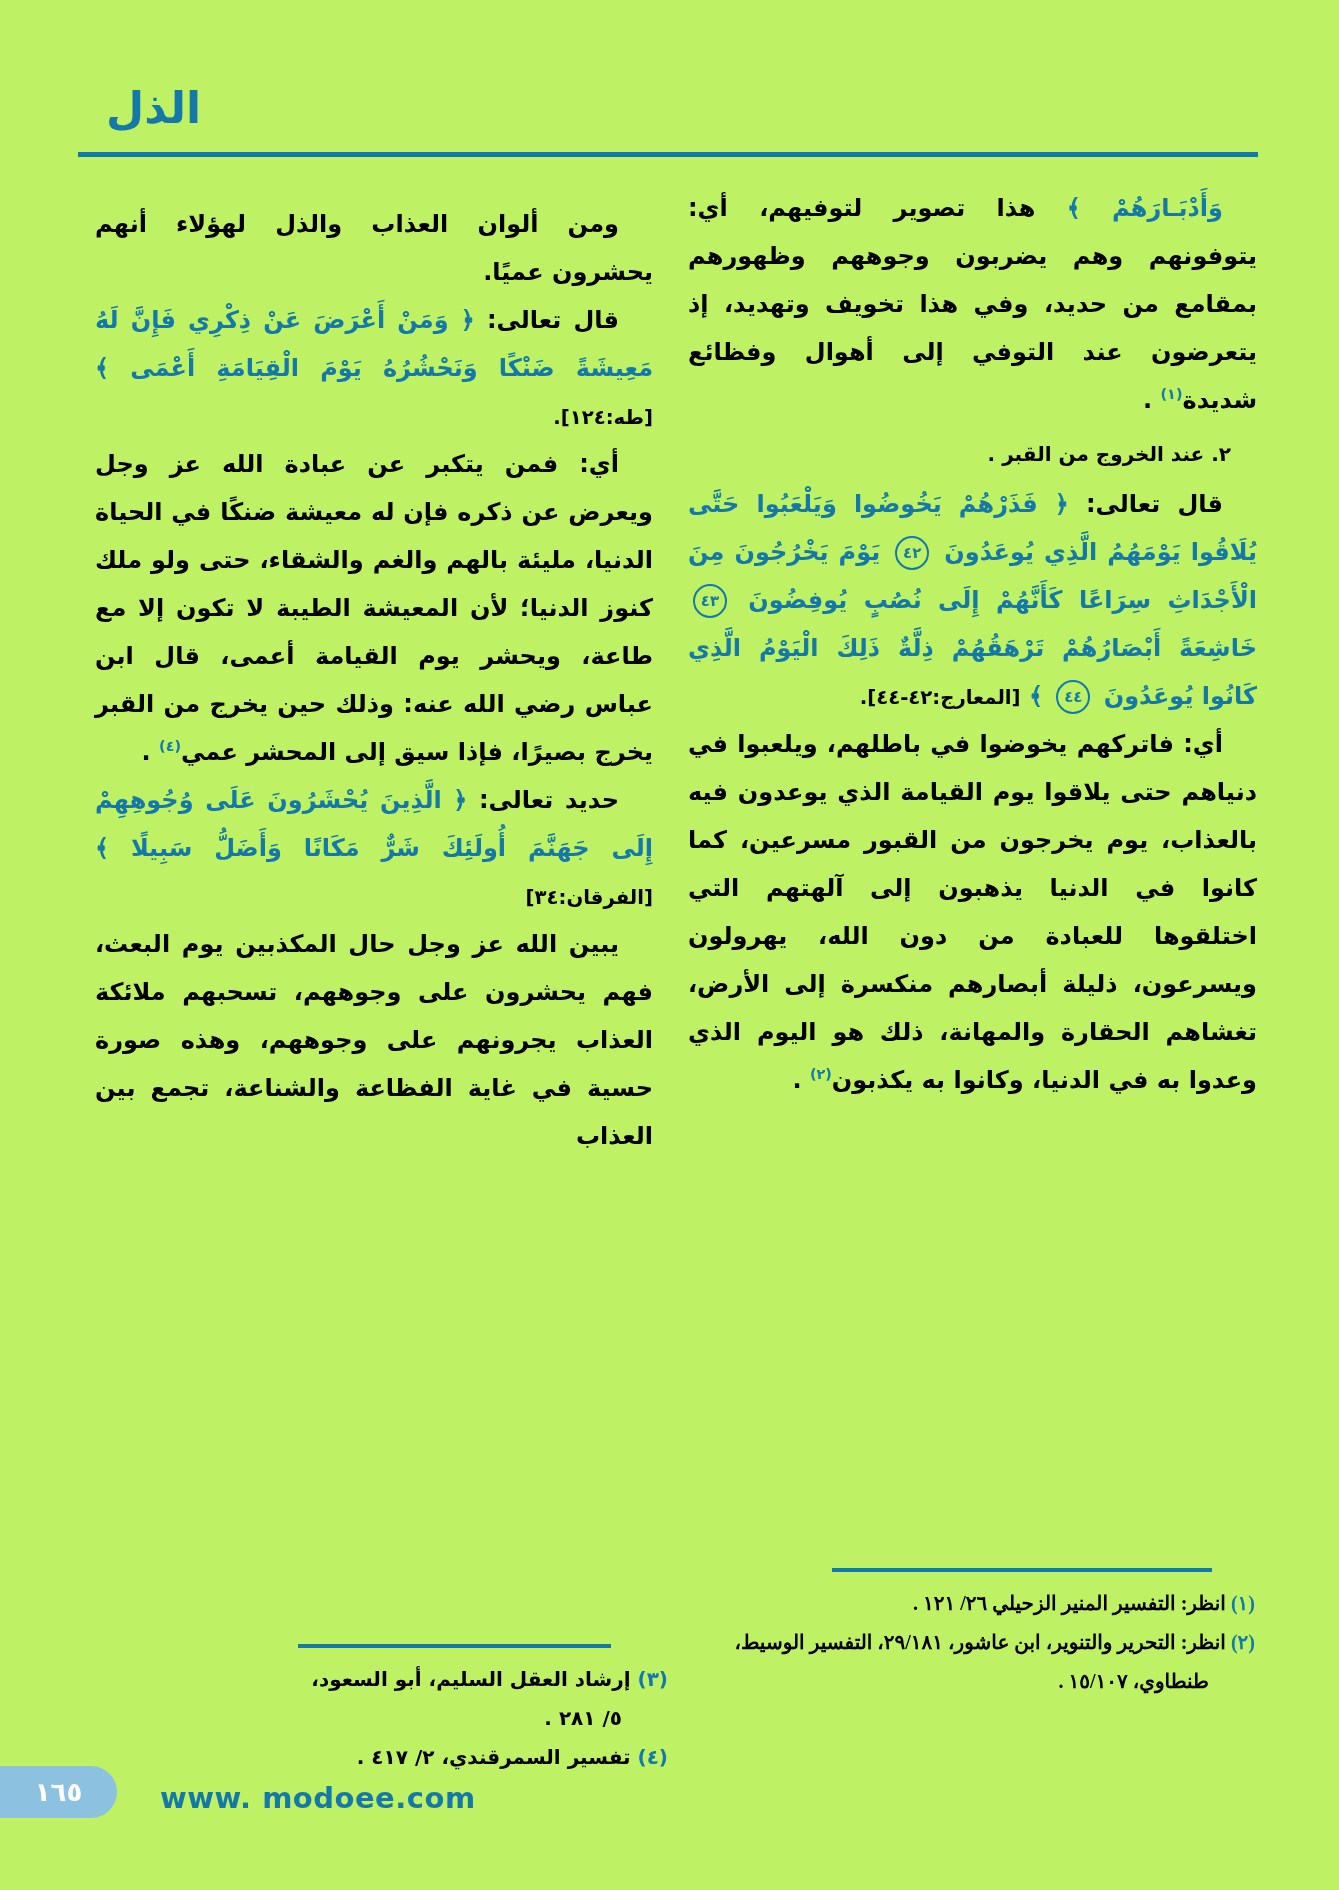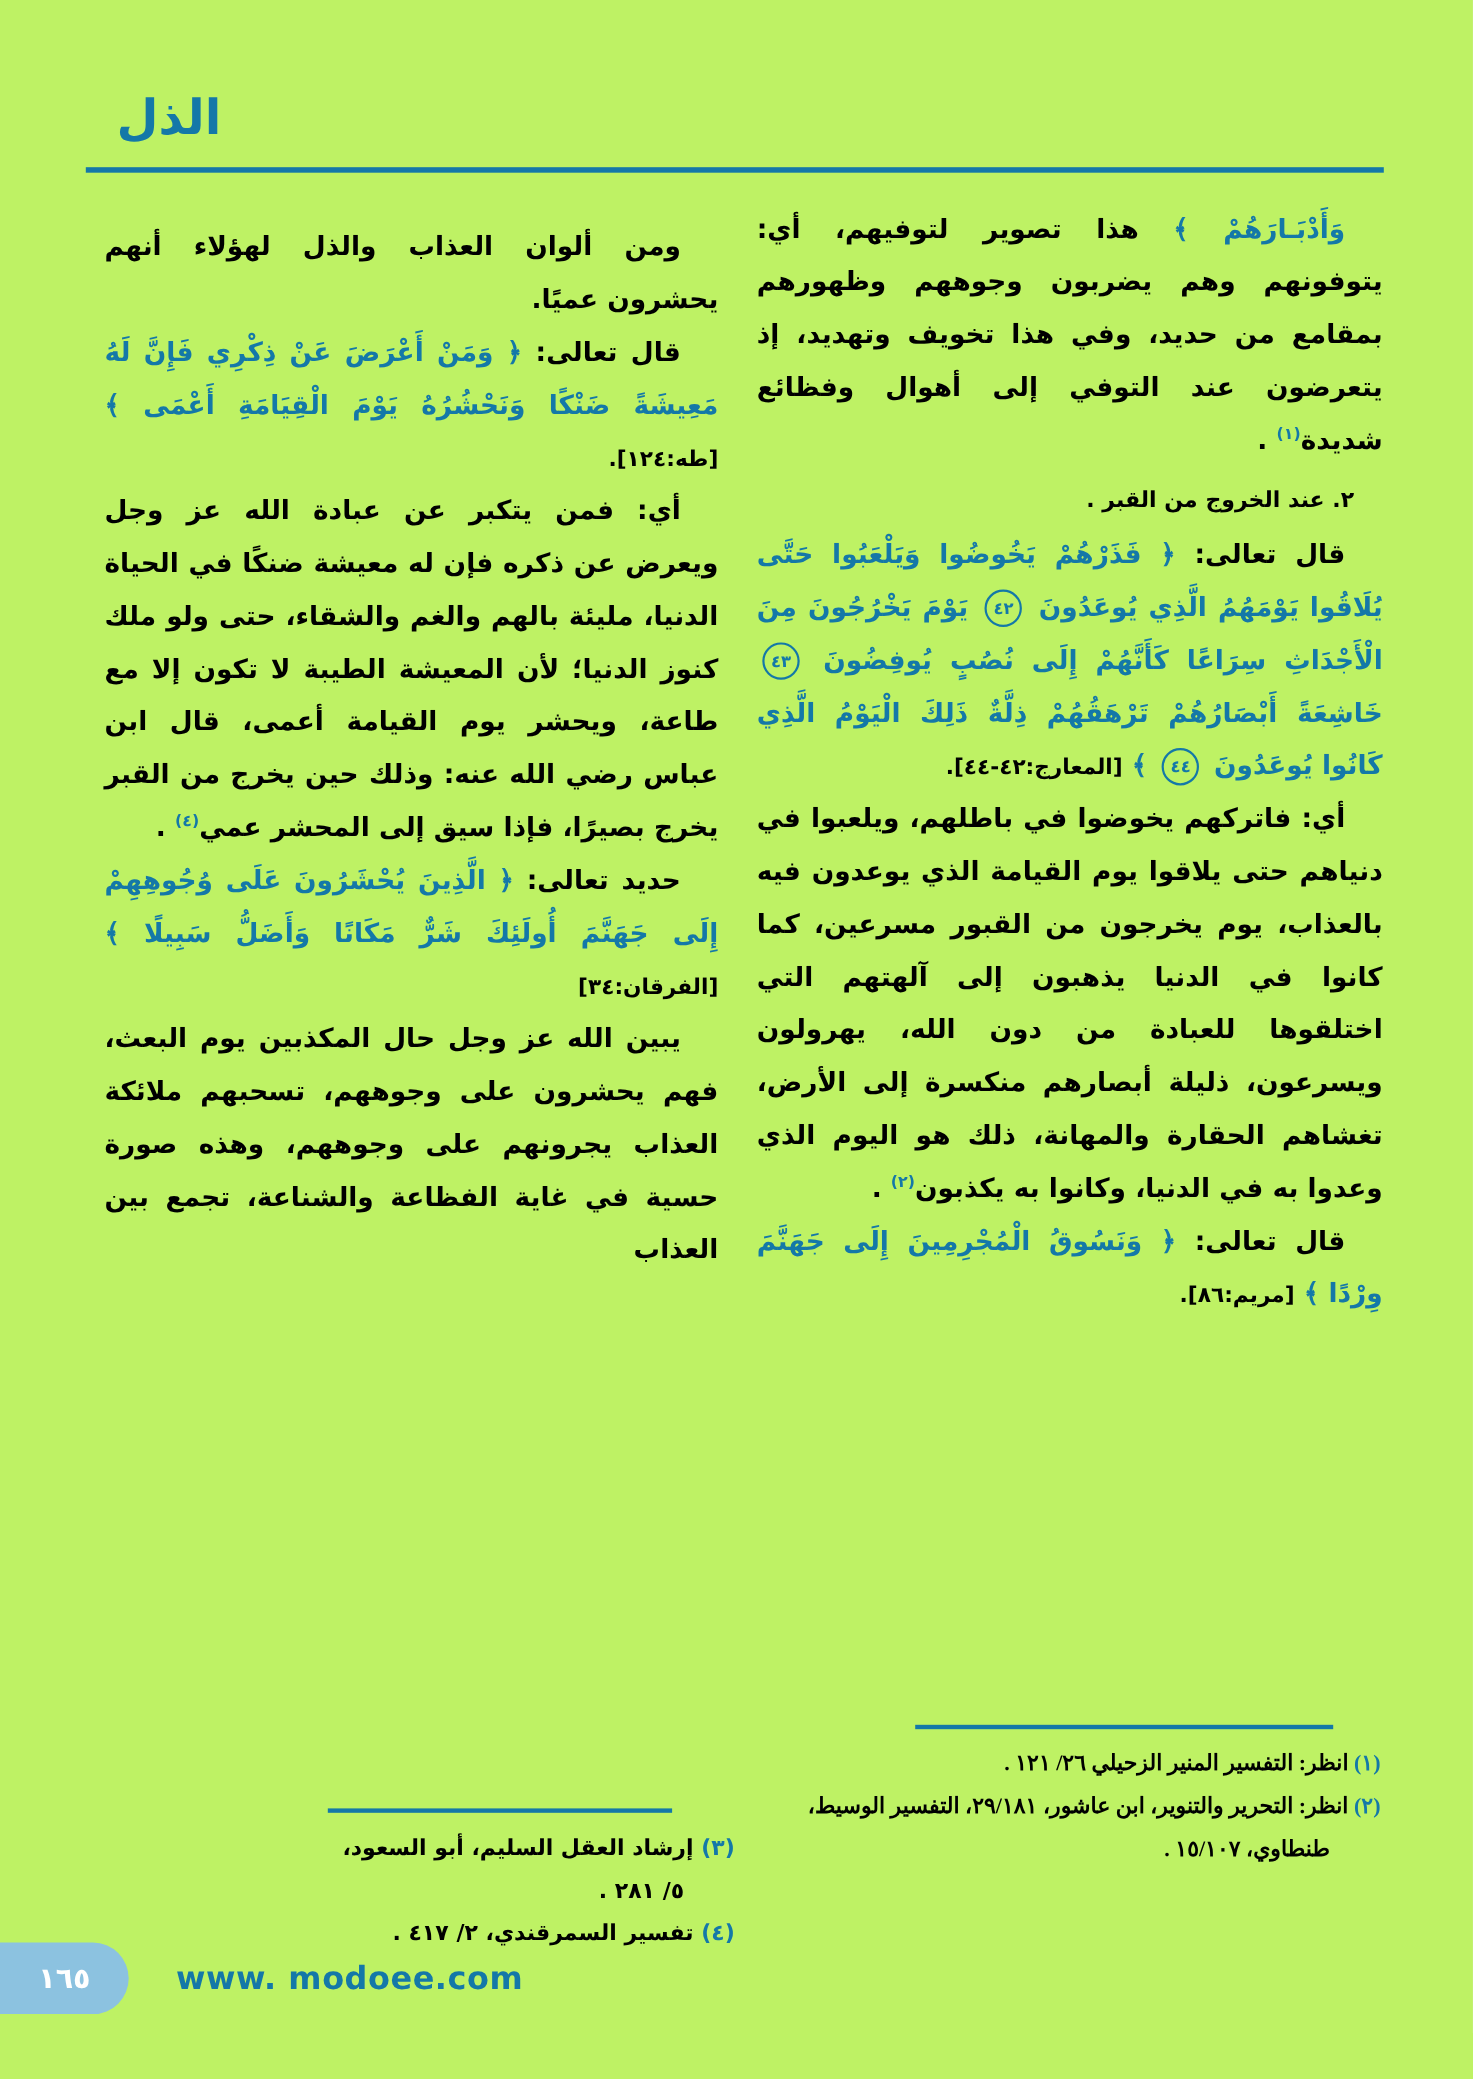--- a/index.html
+++ b/index.html
@@ -53,21 +53,21 @@
   }
   .fn-right{right:84px;top:1568px;width:560px;font-family:Liberation Serif, serif;}
   .fn-left{right:671px;top:1644px;width:380px;}
   .fn-rule{height:4px;background:var(--accent,#1478A8);margin-bottom:12px;}
   .fn-right .fn-rule{width:380px;margin-left:auto;margin-right:43px;}
   .fn-left  .fn-rule{width:313px;margin-left:auto;margin-right:57px;}
   .footnote{margin:0;padding-right:46px;text-indent:-46px;}
   .fn-marker{color:var(--accent,#1478A8);}
   .fn-text{color:#000;}
   .page-pill{
-    position:absolute;left:0;top:1766px;width:117px;height:65px;
+    position:absolute;left:0;top:1766px;width:117px;height:52px;
     background:var(--pill,#8CC2E0);
     border-top-right-radius:33px;border-bottom-right-radius:33px;
     display:flex;align-items:center;justify-content:center;
     color:#ffffff;font-size:26px;font-weight:bold;
   }
   .website{
     position:absolute;left:160px;top:1781px;
     direction:ltr;color:var(--accent,#1478A8);
     font-size:29px;font-weight:bold;letter-spacing:0.5px;
   }
@@ -79,21 +79,20 @@
 
   <h1 class="page-title">الذل</h1>
   <div class="header-rule"></div>
 
   <main>
     <section class="col col-right" id="col-right">
         <p class="para"><span class="seg-quran">وَأَدْبَـارَهُمْ ﴾ </span><span class="seg-text">هذا تصوير لتوفيهم، أي: يتوفونهم وهم يضربون وجوههم وظهورهم بمقامع من حديد، وفي هذا تخويف وتهديد، إذ يتعرضون عند التوفي إلى أهوال وفظائع شديدة</span><span class="seg-ref">(١)</span><span class="seg-text"> .</span></p>
         <p class="heading"><span class="seg-text">٢. عند الخروج من القبر .</span></p>
         <p class="para"><span class="seg-text">قال تعالى: </span><span class="seg-quran">﴿ فَذَرْهُمْ يَخُوضُوا وَيَلْعَبُوا حَتَّى يُلَاقُوا يَوْمَهُمُ الَّذِي يُوعَدُونَ </span><span class="seg-ayah">٤٢</span><span class="seg-quran"> يَوْمَ يَخْرُجُونَ مِنَ الْأَجْدَاثِ سِرَاعًا كَأَنَّهُمْ إِلَى نُصُبٍ يُوفِضُونَ </span><span class="seg-ayah">٤٣</span><span class="seg-quran"> خَاشِعَةً أَبْصَارُهُمْ تَرْهَقُهُمْ ذِلَّةٌ ذَلِكَ الْيَوْمُ الَّذِي كَانُوا يُوعَدُونَ </span><span class="seg-ayah">٤٤</span><span class="seg-quran"> ﴾ </span><span class="seg-cite">[المعارج:٤٢-٤٤].</span></p>
         <p class="para"><span class="seg-text">أي: فاتركهم يخوضوا في باطلهم، ويلعبوا في دنياهم حتى يلاقوا يوم القيامة الذي يوعدون فيه بالعذاب، يوم يخرجون من القبور مسرعين، كما كانوا في الدنيا يذهبون إلى آلهتهم التي اختلقوها للعبادة من دون الله، يهرولون ويسرعون، ذليلة أبصارهم منكسرة إلى الأرض، تغشاهم الحقارة والمهانة، ذلك هو اليوم الذي وعدوا به في الدنيا، وكانوا به يكذبون</span><span class="seg-ref">(٢)</span><span class="seg-text"> .</span></p>
-        <p class="para"><span class="seg-text">قال تعالى: </span><span class="seg-quran">﴿ وَنَسُوقُ الْمُجْرِمِينَ إِلَى جَهَنَّمَ وِرْدًا ﴾ </span><span class="seg-cite">[مريم:٨٦].</span></p>
       </section>
     <section class="col col-left" id="col-left">
         <p class="para"><span class="seg-text">ومن ألوان العذاب والذل لهؤلاء أنهم يحشرون عميًا.</span></p>
         <p class="para"><span class="seg-text">قال تعالى: </span><span class="seg-quran">﴿ وَمَنْ أَعْرَضَ عَنْ ذِكْرِي فَإِنَّ لَهُ مَعِيشَةً ضَنْكًا وَنَحْشُرُهُ يَوْمَ الْقِيَامَةِ أَعْمَى ﴾ </span><span class="seg-cite">[طه:١٢٤].</span></p>
         <p class="para"><span class="seg-text">أي: فمن يتكبر عن عبادة الله عز وجل ويعرض عن ذكره فإن له معيشة ضنكًا في الحياة الدنيا، مليئة بالهم والغم والشقاء، حتى ولو ملك كنوز الدنيا؛ لأن المعيشة الطيبة لا تكون إلا مع طاعة، ويحشر يوم القيامة أعمى، قال ابن عباس رضي الله عنه: وذلك حين يخرج من القبر يخرج بصيرًا، فإذا سيق إلى المحشر عمي</span><span class="seg-ref">(٤)</span><span class="seg-text"> .</span></p>
         <p class="para"><span class="seg-text">حديد تعالى: </span><span class="seg-quran">﴿ الَّذِينَ يُحْشَرُونَ عَلَى وُجُوهِهِمْ إِلَى جَهَنَّمَ أُولَئِكَ شَرٌّ مَكَانًا وَأَضَلُّ سَبِيلًا ﴾ </span><span class="seg-cite">[الفرقان:٣٤]</span></p>
         <p class="para"><span class="seg-text">يبين الله عز وجل حال المكذبين يوم البعث، فهم يحشرون على وجوههم، تسحبهم ملائكة العذاب يجرونهم على وجوههم، وهذه صورة حسية في غاية الفظاعة والشناعة، تجمع بين العذاب</span></p>
       </section>
   </main>
 

